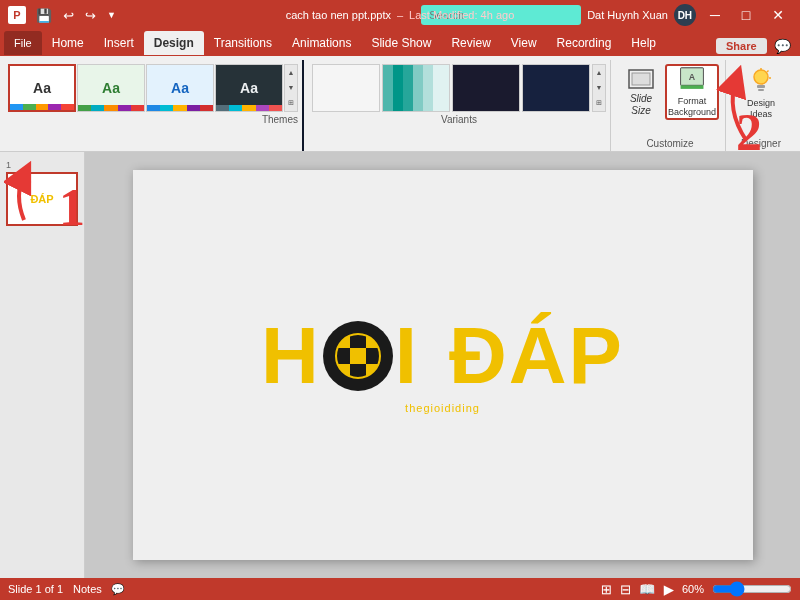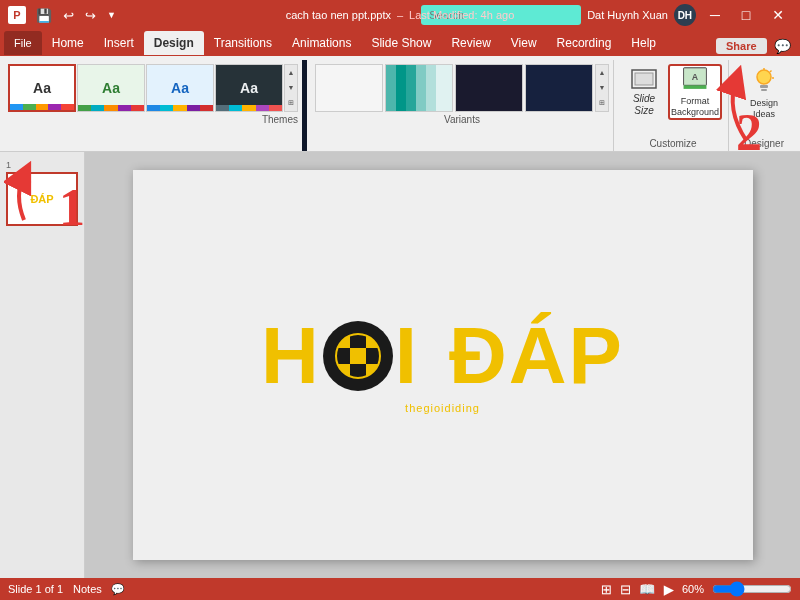--- a/index.html
+++ b/index.html
@@ -279,21 +279,21 @@
     <button class="ribbon-tab">Help</button>
   </div>
   <div class="tabs-right">
     <button class="share-btn">Share</button>
     <button class="comment-btn">💬</button>
   </div>
 </div>
 
 <div id="ribbon">
 
-  <div style="display:flex;flex-direction:column;padding:4px 4px 0 0;border-right:5px solid #0f172a;margin-right:4px;">
+  <div style="display:flex;flex-direction:column;padding:4px 4px 0 0;border-right:2px solid #0f172a;margin-right:4px;">
     <div style="display:flex;align-items:center;gap:1px;">
 
       <div class="theme-item selected" style="background:white;border:2px solid #c0392b;position:relative;">
         <span style="font-size:14px;font-weight:bold;color:#333;">Aa</span>
         <div class="theme-colorbar">
           <div class="tcb" style="background:#2196F3;"></div>
           <div class="tcb" style="background:#4CAF50;"></div>
           <div class="tcb" style="background:#FF9800;"></div>
           <div class="tcb" style="background:#9C27B0;"></div>
           <div class="tcb" style="background:#F44336;"></div>

